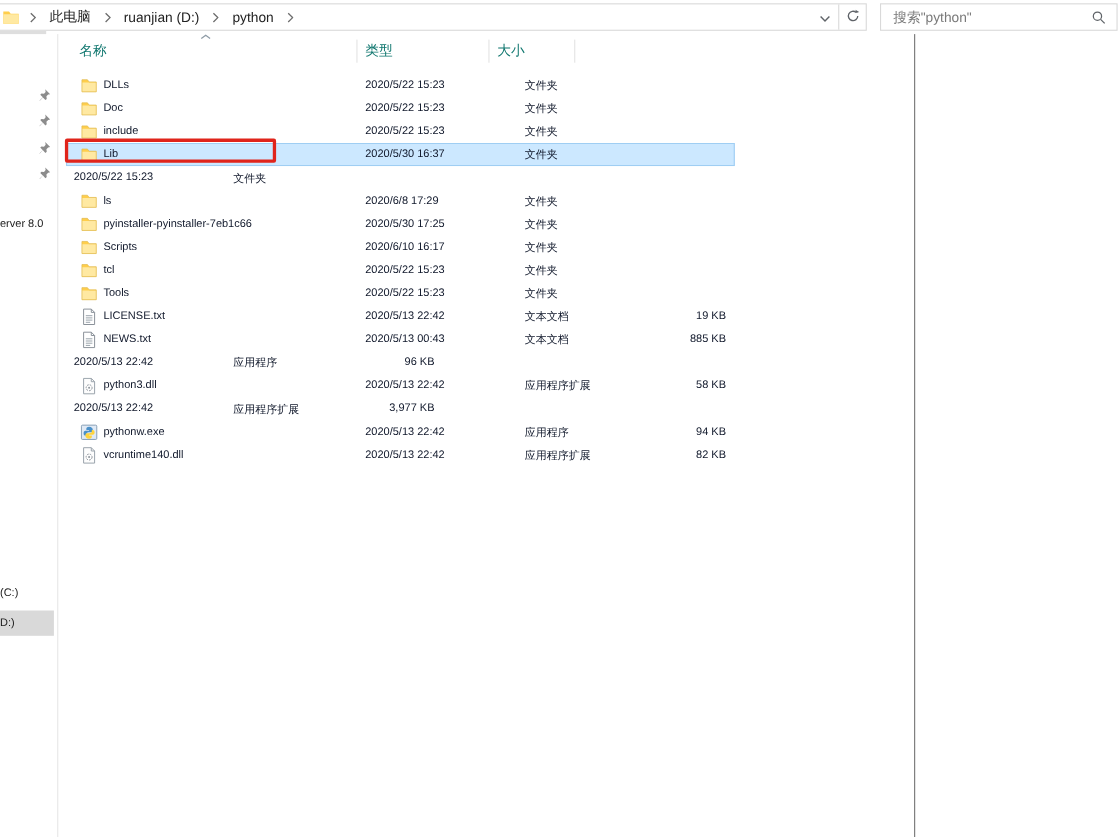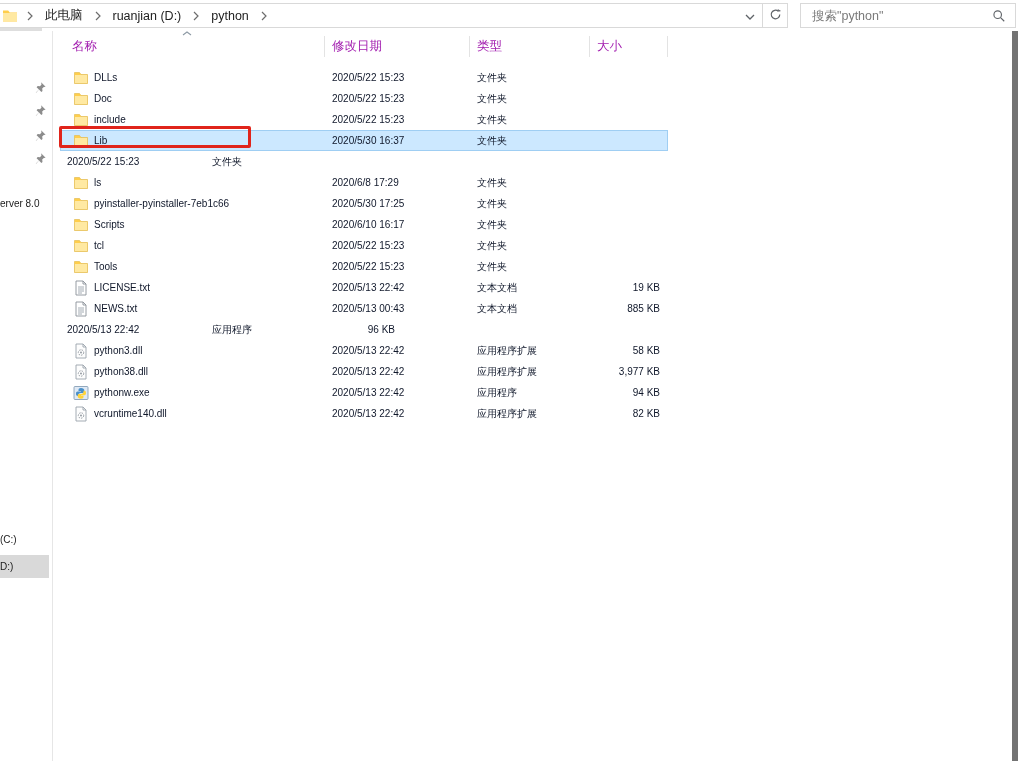--- a/index.html
+++ b/index.html
@@ -1,19 +1,19 @@
 <!DOCTYPE html>
 <html style="--selection-bg: #cce8ff; --selection-border: #9fcef3; --highlight-box: #e0241b; --sidebar-selected: #d9d9d9;"><head>
 <meta charset="utf-8">
 <style>
   * { margin:0; padding:0; box-sizing:border-box; }
   html,body { width:1018px; height:761px; background:#fff; overflow:hidden;
               font-family:"Liberation Sans","DejaVu Sans",sans-serif; }
-  .window { position:relative; width:1018px; height:761px; background:#fff;
-            border-right:6px solid #737373; }
+  .window { position:relative; width:832px; height:761px; background:#fff;
+            border-right:1px solid #737373; }
 
   
   .topbar { position:absolute; left:0; top:0; width:1018px; height:31px; background:#fff; }
   .addressbar { position:absolute; left:-2px; top:3px; width:790px; height:25px;
                 background:#fff; border:1px solid #d9d9d9; display:flex; align-items:center; }
   .ab-folder-icon { margin-left:3px; display:inline-flex; width:16px; height:16px; }
   .breadcrumb { display:flex; align-items:center; height:100%; }
   .crumb-chevron { display:inline-flex; padding:0 9px; }
   .crumb { font-size:12.5px; color:#222; padding:0 3px; cursor:default; }
   .ab-buttons { margin-left:auto; display:flex; align-items:center; height:100%; }
@@ -34,21 +34,21 @@
   .pin { position:absolute; left:34px; width:13px; height:13px; }
   .nav-frag { position:absolute; left:0; font-size:10px; color:#1a1a1a; white-space:nowrap;
               overflow:hidden; }
   .nav-frag-server { top:167px; width:50px; }
   .nav-frag-c { top:503px; width:50px; }
   .nav-frag-d { top:524px; width:49px; height:23px; line-height:23px; }
   .nav-frag-d.selected { background:var(--sidebar-selected,#d9d9d9); }
 
   
   .listheader { position:absolute; left:60px; top:33px; width:608px; height:26px;
-                display:flex; font-size:12.5px; color:#a21caf; }
+                display:flex; font-size:12.5px; color:#0f766e; }
   .hcell { display:flex; align-items:center; position:relative; cursor:default; }
   .hname { width:265px; padding-left:12px; }
   .hdate { width:145px; padding-left:7px; }
   .htype { width:120px; padding-left:7px; }
   .hsize { width:78px;  padding-left:7px; }
   .hsep { position:absolute; top:3px; width:1px; height:21px; background:#e3e3e3; }
   .sortcaret { position:absolute; left:122px; top:-2px; display:inline-flex; }
 
   
   .rows { position:absolute; left:60px; top:67px; width:608px; }
@@ -155,24 +155,20 @@
   <div class="listheader">
     <div class="hcell hname">
       <span class="sortcaret">
           <svg viewBox="0 0 10 5" width="10" height="5">
             <polyline points="1,4 5,1 9,4" fill="none" stroke="#8d9aa5" stroke-width="1.1"></polyline>
           </svg>
         </span>
       <span>名称</span>
       <div class="hsep" style="left:264px"></div>
     </div>
-    <div class="hcell hdate">
-      <span>修改日期</span>
-      <div class="hsep" style="left:144px"></div>
-    </div>
     <div class="hcell htype">
       <span>类型</span>
       <div class="hsep" style="left:119px"></div>
     </div>
     <div class="hcell hsize">
       <span>大小</span>
       <div class="hsep" style="left:77px"></div>
     </div>
   </div>
 
@@ -377,62 +373,51 @@
             </svg>
           </span>
       <span class="flabel">python3.dll</span>
     </div>
     <div class="cell cdate">2020/5/13 22:42</div>
     <div class="cell ctype">应用程序扩展</div>
     <div class="cell csize">58 KB</div>
   </div>
 
   <div class="row">
+    <div class="cell cdate">2020/5/13 22:42</div>
+    <div class="cell ctype">应用程序扩展</div>
+    <div class="cell csize">3,977 KB</div>
+  </div>
+
+  <div class="row">
+    <div class="cell cname">
+      <span class="ficon">
+            <svg viewBox="0 0 16 16" width="16" height="16">
+              <rect x="1" y="1.5" width="14" height="13" rx="1" fill="#dfe9f5" stroke="#7a94ad" stroke-width="0.8"></rect>
+              <path d="M8 3c-2 0-2.5.9-2.5 2v1h2.5v.6H4.6C3.5 6.6 3 7.5 3 8.8s.5 2.2 1.6 2.2h.9V9.7c0-1 .9-1.8 2-1.8h2.3c.9 0 1.5-.7 1.5-1.6v-1c0-1.1-1.1-2-3.3-2.3z" fill="#4a90c9"></path>
+              <path d="M8 13.8c2 0 2.5-.9 2.5-2v-1H8v-.6h3.4c1.1 0 1.6-.9 1.6-2.2s-.5-2.2-1.6-2.2h-.9v1.3c0 1-.9 1.8-2 1.8H6.2c-.9 0-1.5.7-1.5 1.6v1c0 1.1 1.1 2 3.3 2.3z" fill="#ffd43b"></path>
+            </svg>
+          </span>
+      <span class="flabel">pythonw.exe</span>
+    </div>
+    <div class="cell cdate">2020/5/13 22:42</div>
+    <div class="cell ctype">应用程序</div>
+    <div class="cell csize">94 KB</div>
+  </div>
+
+  <div class="row">
     <div class="cell cname">
       <span class="ficon">
             <svg viewBox="0 0 16 16" width="16" height="16">
               <path d="M3 1h7l3 3v11H3z" fill="#fdfdfd" stroke="#9aa3ab" stroke-width="0.9"></path>
               <path d="M10 1v3h3" fill="none" stroke="#9aa3ab" stroke-width="0.9"></path>
               <circle cx="8" cy="9.5" r="2.7" fill="none" stroke="#8a9199" stroke-width="0.9" stroke-dasharray="1.6 1"></circle>
               <circle cx="8" cy="9.5" r="0.9" fill="#8a9199"></circle>
             </svg>
           </span>
-      <span class="flabel">python38.dll</span>
-    </div>
-    <div class="cell cdate">2020/5/13 22:42</div>
-    <div class="cell ctype">应用程序扩展</div>
-    <div class="cell csize">3,977 KB</div>
-  </div>
-
-  <div class="row">
-    <div class="cell cname">
-      <span class="ficon">
-            <svg viewBox="0 0 16 16" width="16" height="16">
-              <rect x="1" y="1.5" width="14" height="13" rx="1" fill="#dfe9f5" stroke="#7a94ad" stroke-width="0.8"></rect>
-              <path d="M8 3c-2 0-2.5.9-2.5 2v1h2.5v.6H4.6C3.5 6.6 3 7.5 3 8.8s.5 2.2 1.6 2.2h.9V9.7c0-1 .9-1.8 2-1.8h2.3c.9 0 1.5-.7 1.5-1.6v-1c0-1.1-1.1-2-3.3-2.3z" fill="#4a90c9"></path>
-              <path d="M8 13.8c2 0 2.5-.9 2.5-2v-1H8v-.6h3.4c1.1 0 1.6-.9 1.6-2.2s-.5-2.2-1.6-2.2h-.9v1.3c0 1-.9 1.8-2 1.8H6.2c-.9 0-1.5.7-1.5 1.6v1c0 1.1 1.1 2 3.3 2.3z" fill="#ffd43b"></path>
-            </svg>
-          </span>
-      <span class="flabel">pythonw.exe</span>
-    </div>
-    <div class="cell cdate">2020/5/13 22:42</div>
-    <div class="cell ctype">应用程序</div>
-    <div class="cell csize">94 KB</div>
-  </div>
-
-  <div class="row">
-    <div class="cell cname">
-      <span class="ficon">
-            <svg viewBox="0 0 16 16" width="16" height="16">
-              <path d="M3 1h7l3 3v11H3z" fill="#fdfdfd" stroke="#9aa3ab" stroke-width="0.9"></path>
-              <path d="M10 1v3h3" fill="none" stroke="#9aa3ab" stroke-width="0.9"></path>
-              <circle cx="8" cy="9.5" r="2.7" fill="none" stroke="#8a9199" stroke-width="0.9" stroke-dasharray="1.6 1"></circle>
-              <circle cx="8" cy="9.5" r="0.9" fill="#8a9199"></circle>
-            </svg>
-          </span>
       <span class="flabel">vcruntime140.dll</span>
     </div>
     <div class="cell cdate">2020/5/13 22:42</div>
     <div class="cell ctype">应用程序扩展</div>
     <div class="cell csize">82 KB</div>
   </div>
 </div>
 </div>
 
 </body></html>

